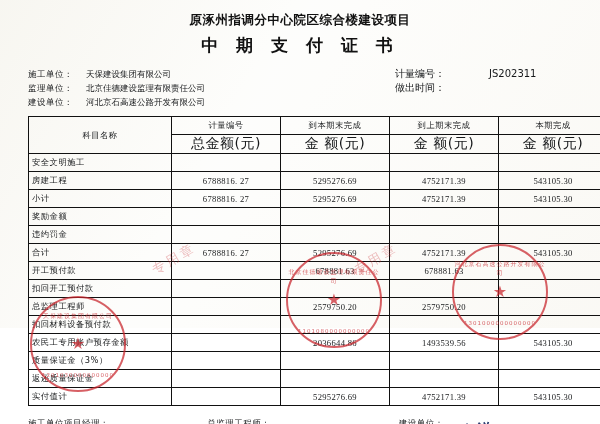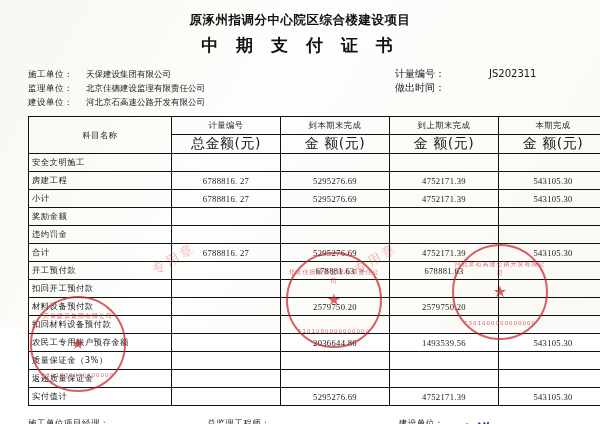--- a/index.html
+++ b/index.html
@@ -305,21 +305,21 @@
             <td class="num"></td>
           </tr>
           <tr>
             <td class="name">扣回开工预付款</td>
             <td class="num"></td>
             <td class="num"></td>
             <td class="num"></td>
             <td class="num"></td>
           </tr>
           <tr>
-            <td class="name">材料设备预付款</td>
+            <td class="name">总监理工程师</td>
             <td class="num"></td>
             <td class="num">2579750.20</td>
             <td class="num">2579750.20</td>
             <td class="num"></td>
           </tr>
           <tr>
             <td class="name">扣回材料设备预付款</td>
             <td class="num"></td>
             <td class="num"></td>
             <td class="num"></td>

